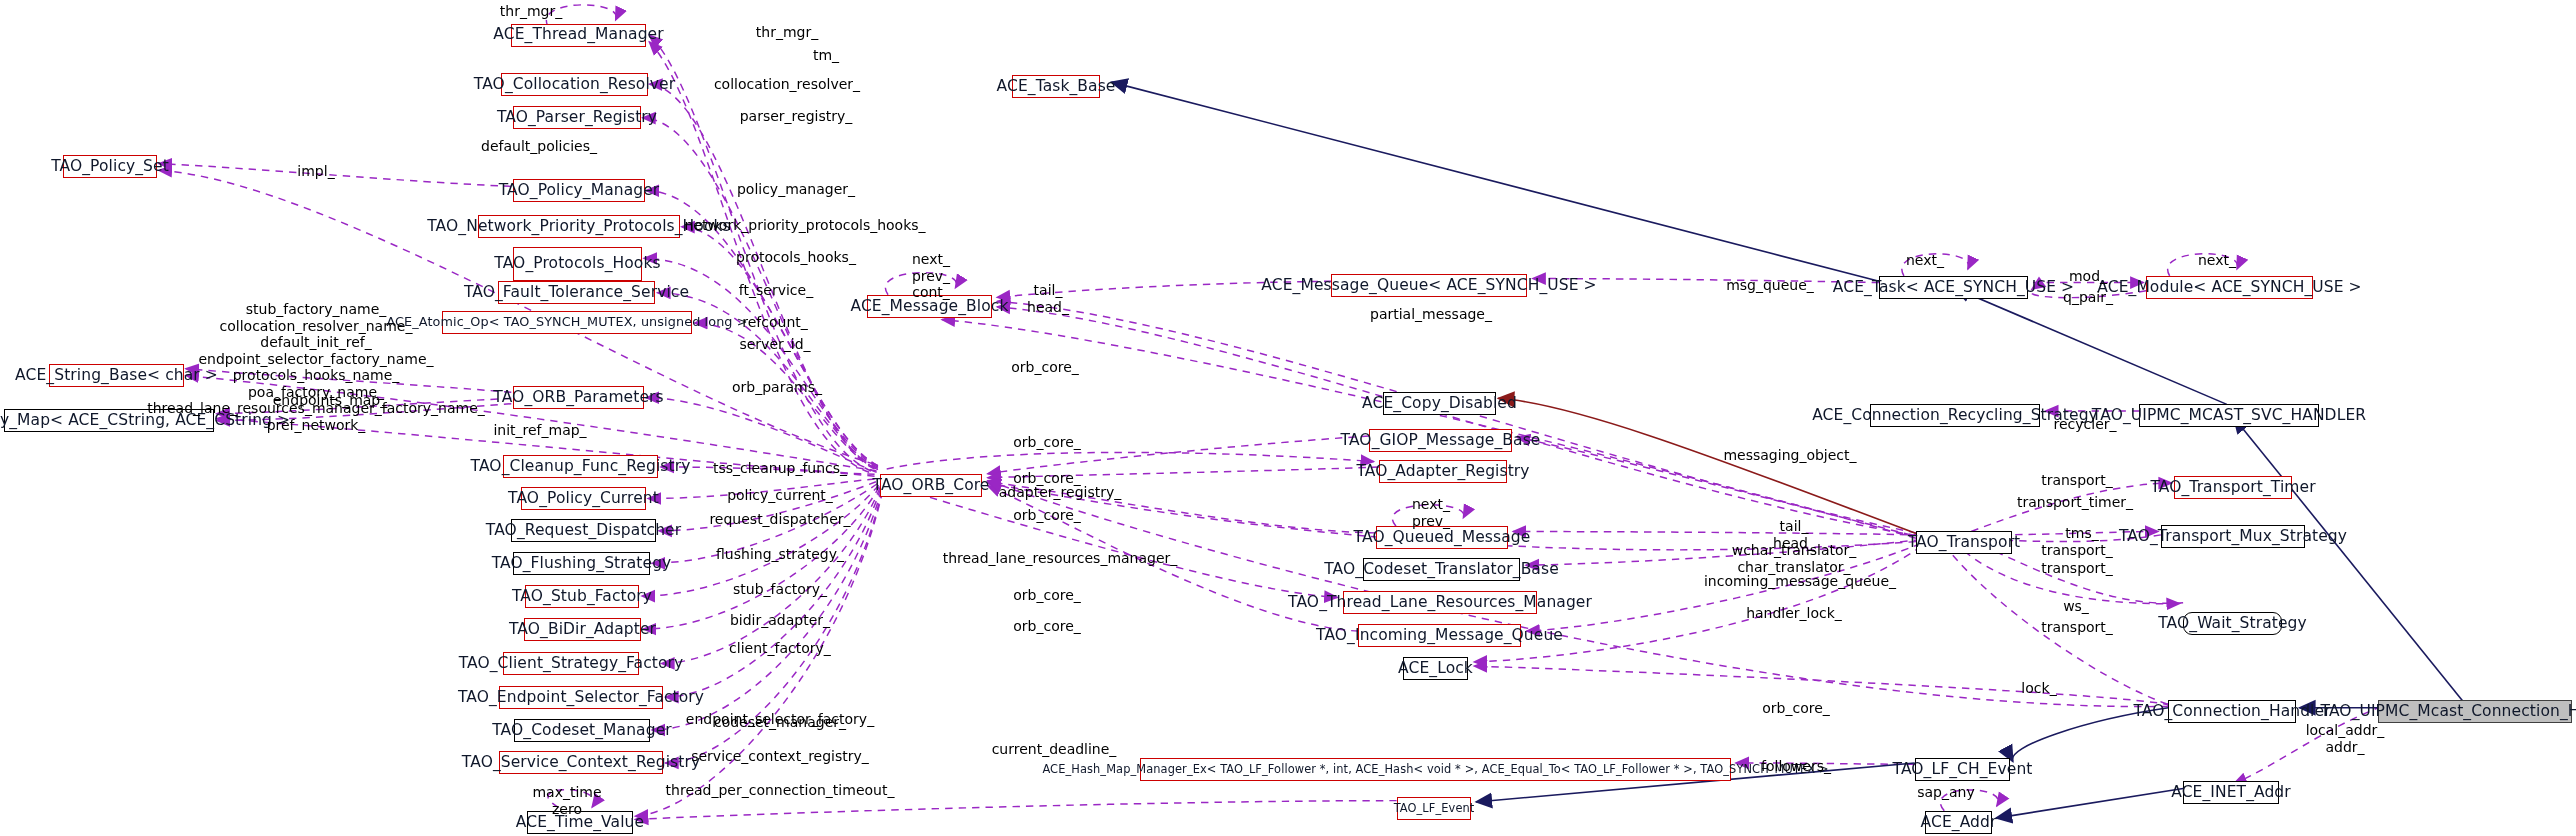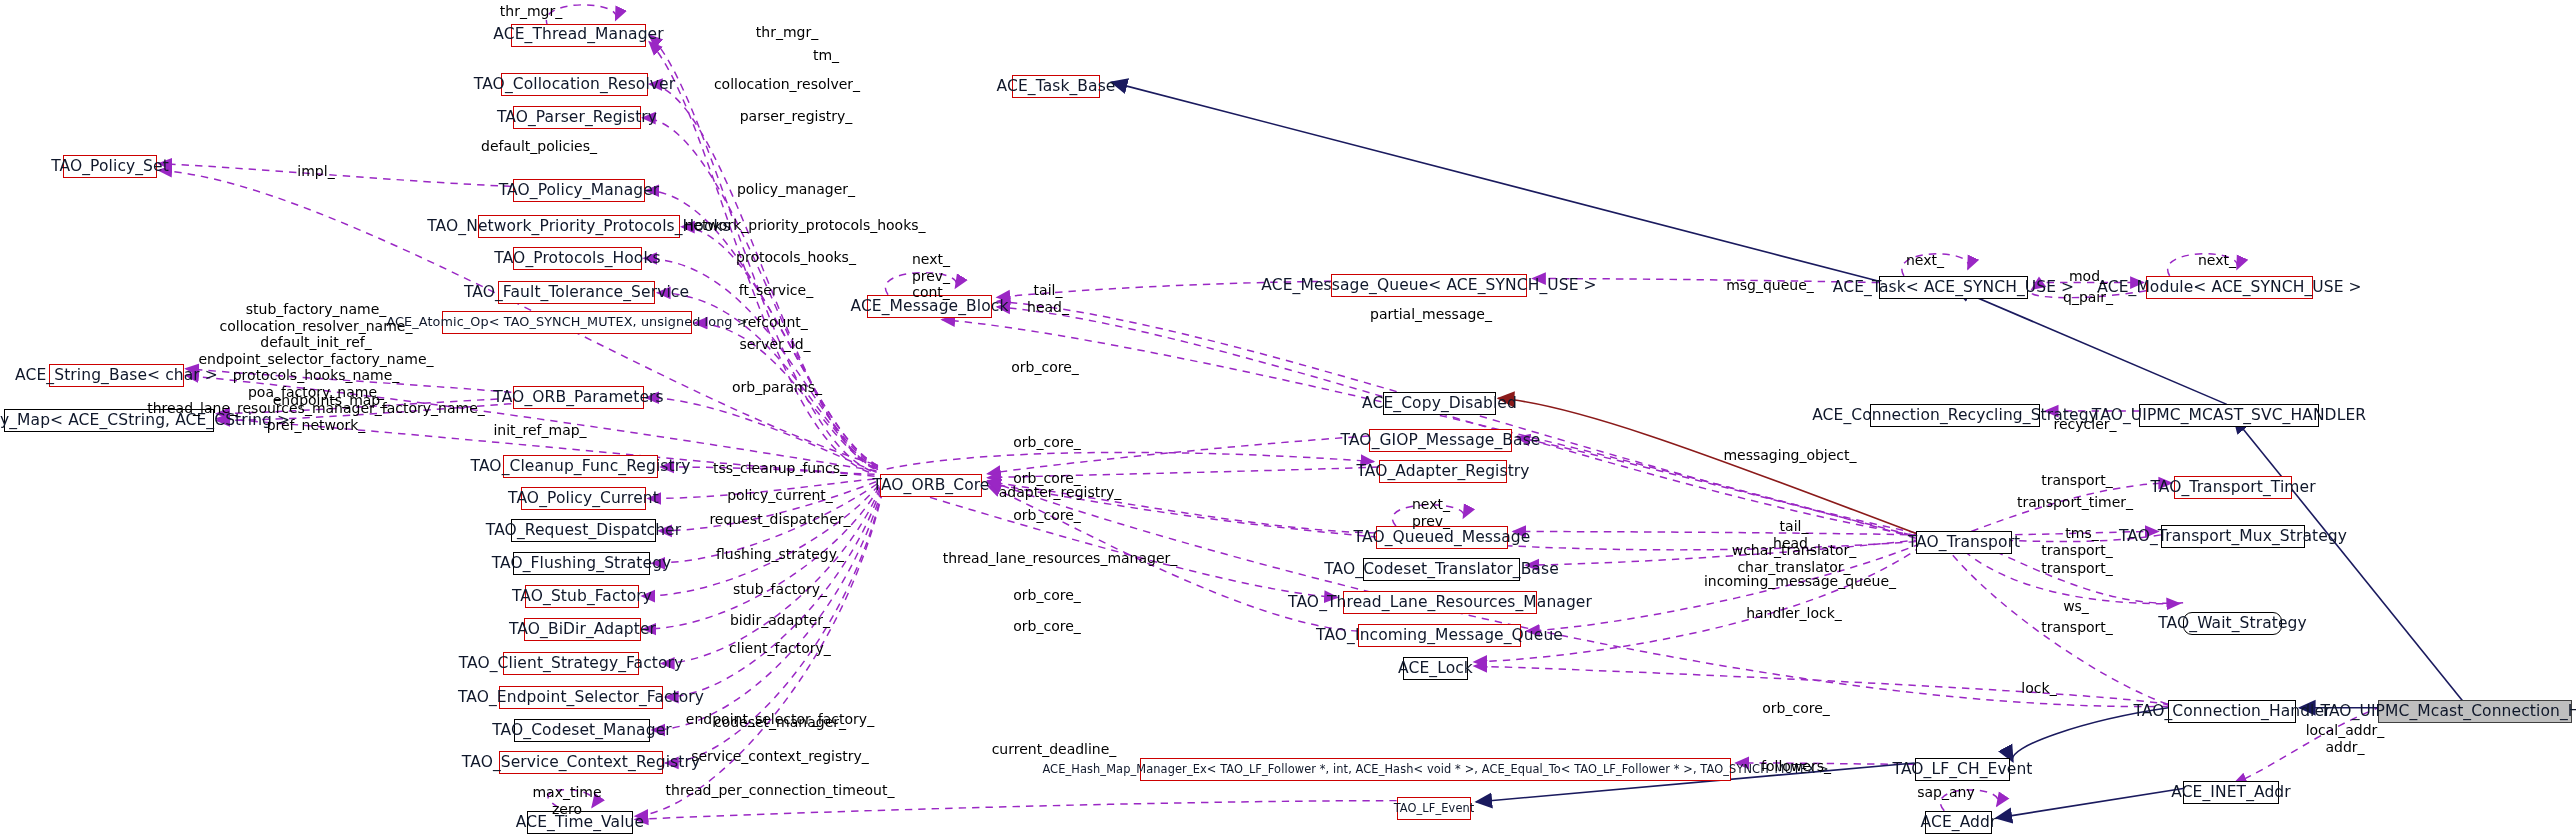--- a/index.html
+++ b/index.html
@@ -129,21 +129,21 @@
     </g>
   </svg>
 
   <div id="node-layer">
       <div class="node red" style="left: 511px; top: 23.5px; width: 135px; height: 23px;">ACE_Thread_Manager</div>
       <div class="node red" style="left: 501px; top: 73px; width: 147px; height: 23px;">TAO_Collocation_Resolver</div>
       <div class="node red" style="left: 513px; top: 106px; width: 128px; height: 23px;">TAO_Parser_Registry</div>
       <div class="node red" style="left: 63px; top: 155px; width: 94px; height: 23px;">TAO_Policy_Set</div>
       <div class="node red" style="left: 513px; top: 179px; width: 132px; height: 23px;">TAO_Policy_Manager</div>
       <div class="node red" style="left: 478px; top: 215px; width: 202px; height: 23px;">TAO_Network_Priority_Protocols_Hooks</div>
-      <div class="node red" style="left: 513px; top: 247px; width: 129px; height: 23px; text-align: center;">TAO_Protocols_Hooks</div>
+      <div class="node red" style="left: 513px; top: 247px; width: 129px; height: 34px; text-align: center;">TAO_Protocols_Hooks</div>
       <div class="node red" style="left: 498px; top: 281px; width: 157px; height: 23px;">TAO_Fault_Tolerance_Service</div>
       <div class="node red small" style="left: 442px; top: 311px; width: 250px; height: 23px;">ACE_Atomic_Op&lt; TAO_SYNCH_MUTEX, unsigned long &gt;</div>
       <div class="node red" style="left: 49px; top: 364px; width: 135px; height: 23px;">ACE_String_Base&lt; char &gt;</div>
       <div class="node black" style="left: 4px; top: 409px; width: 210px; height: 23px;">ACE_Array_Map&lt; ACE_CString, ACE_CString &gt;</div>
       <div class="node red" style="left: 513px; top: 386px; width: 131px; height: 23px;">TAO_ORB_Parameters</div>
       <div class="node red" style="left: 503px; top: 455px; width: 155px; height: 23px;">TAO_Cleanup_Func_Registry</div>
       <div class="node red" style="left: 521px; top: 487px; width: 125px; height: 23px;">TAO_Policy_Current</div>
       <div class="node black" style="left: 511px; top: 519px; width: 145px; height: 23px;">TAO_Request_Dispatcher</div>
       <div class="node black" style="left: 513px; top: 552px; width: 137px; height: 23px;">TAO_Flushing_Strategy</div>
       <div class="node red" style="left: 525px; top: 585px; width: 114px; height: 23px;">TAO_Stub_Factory</div>

